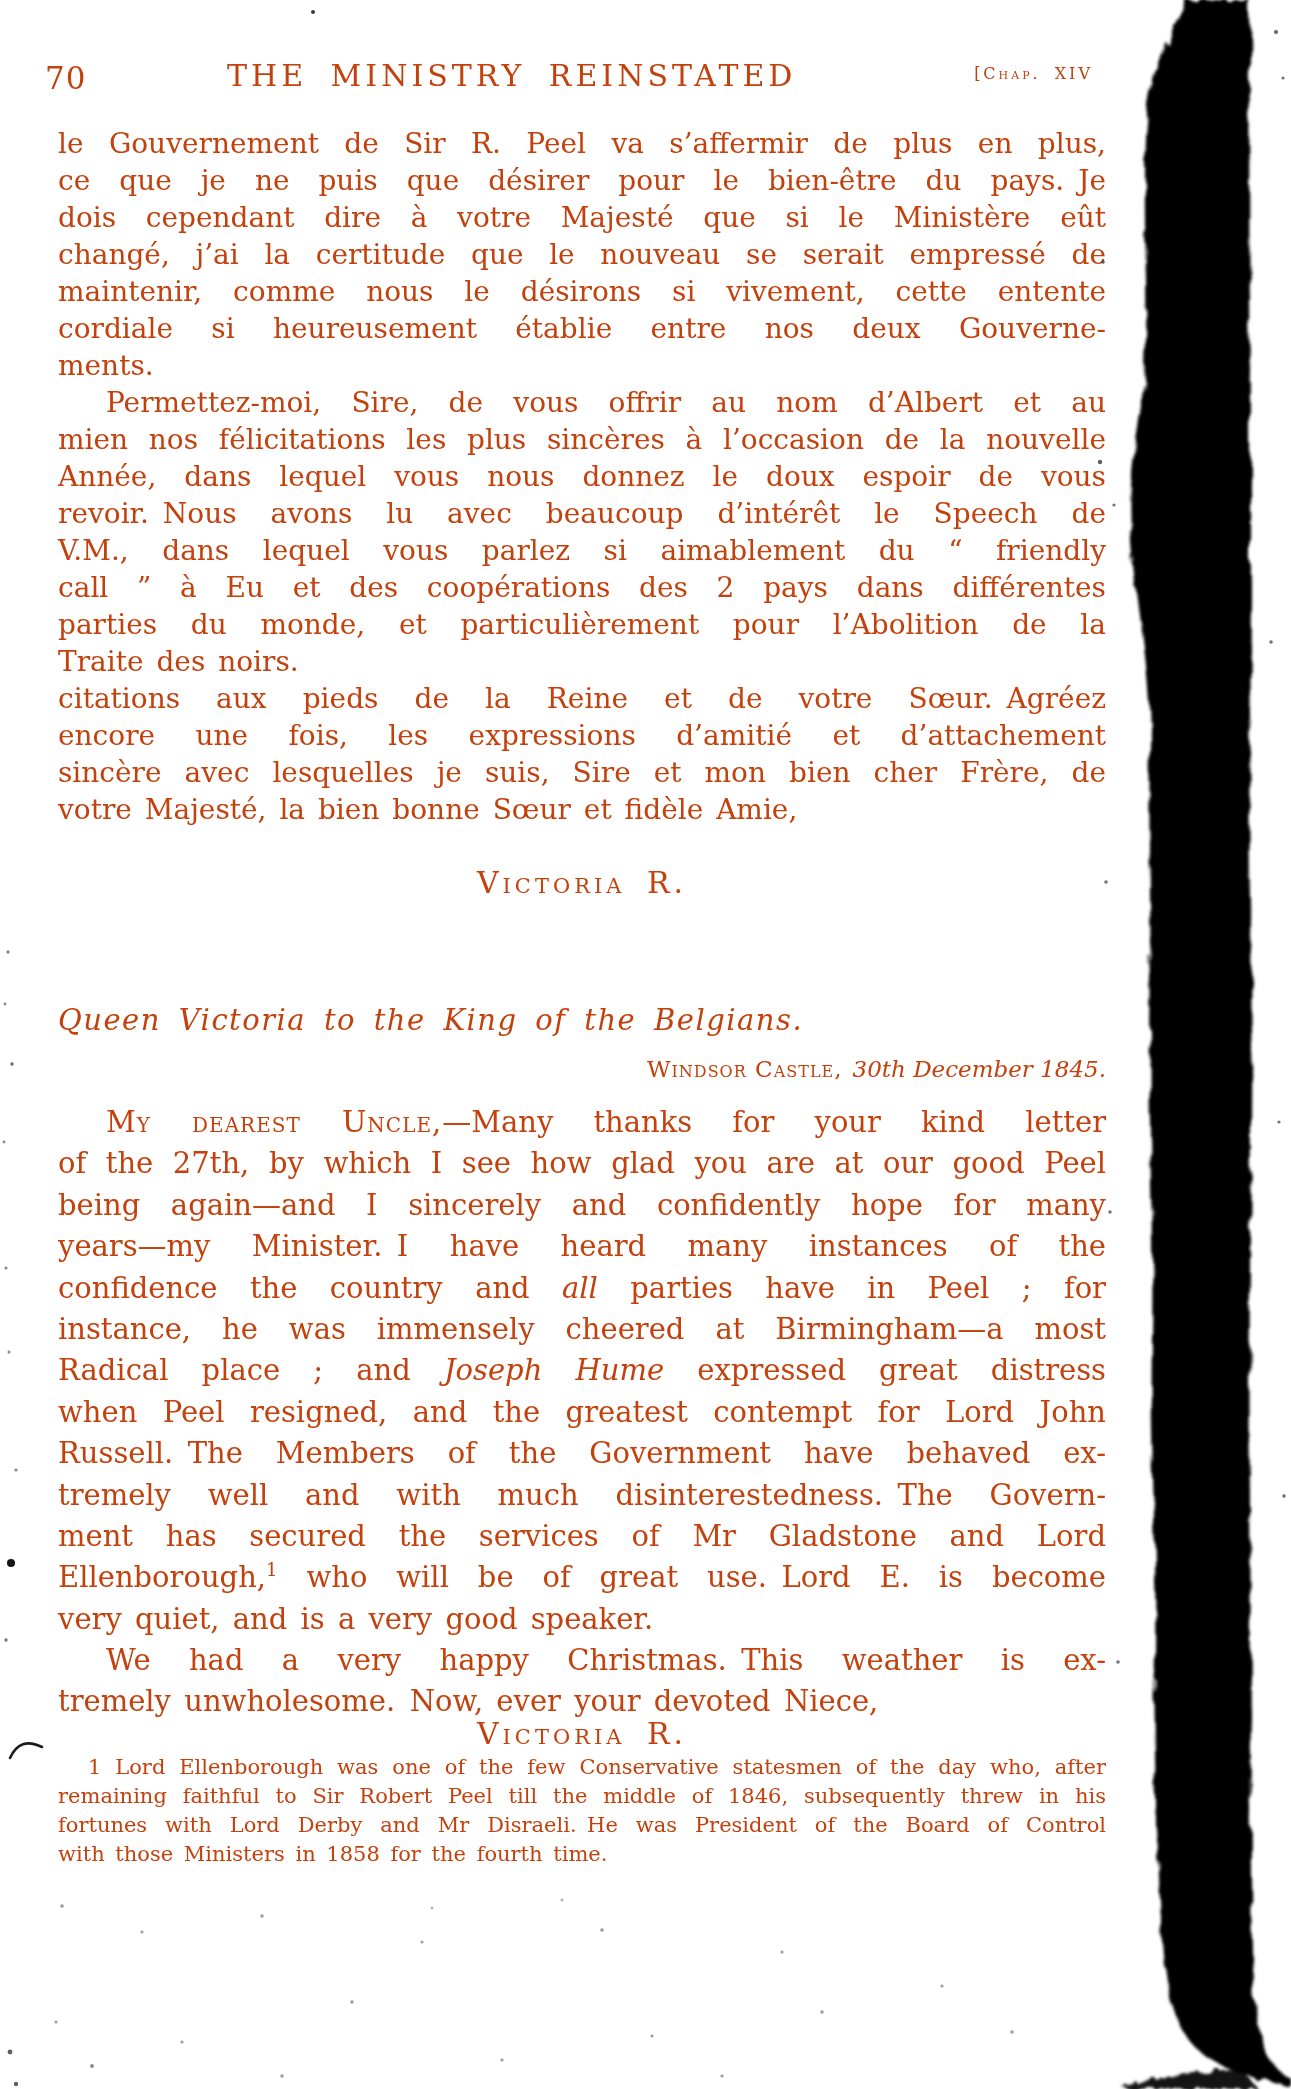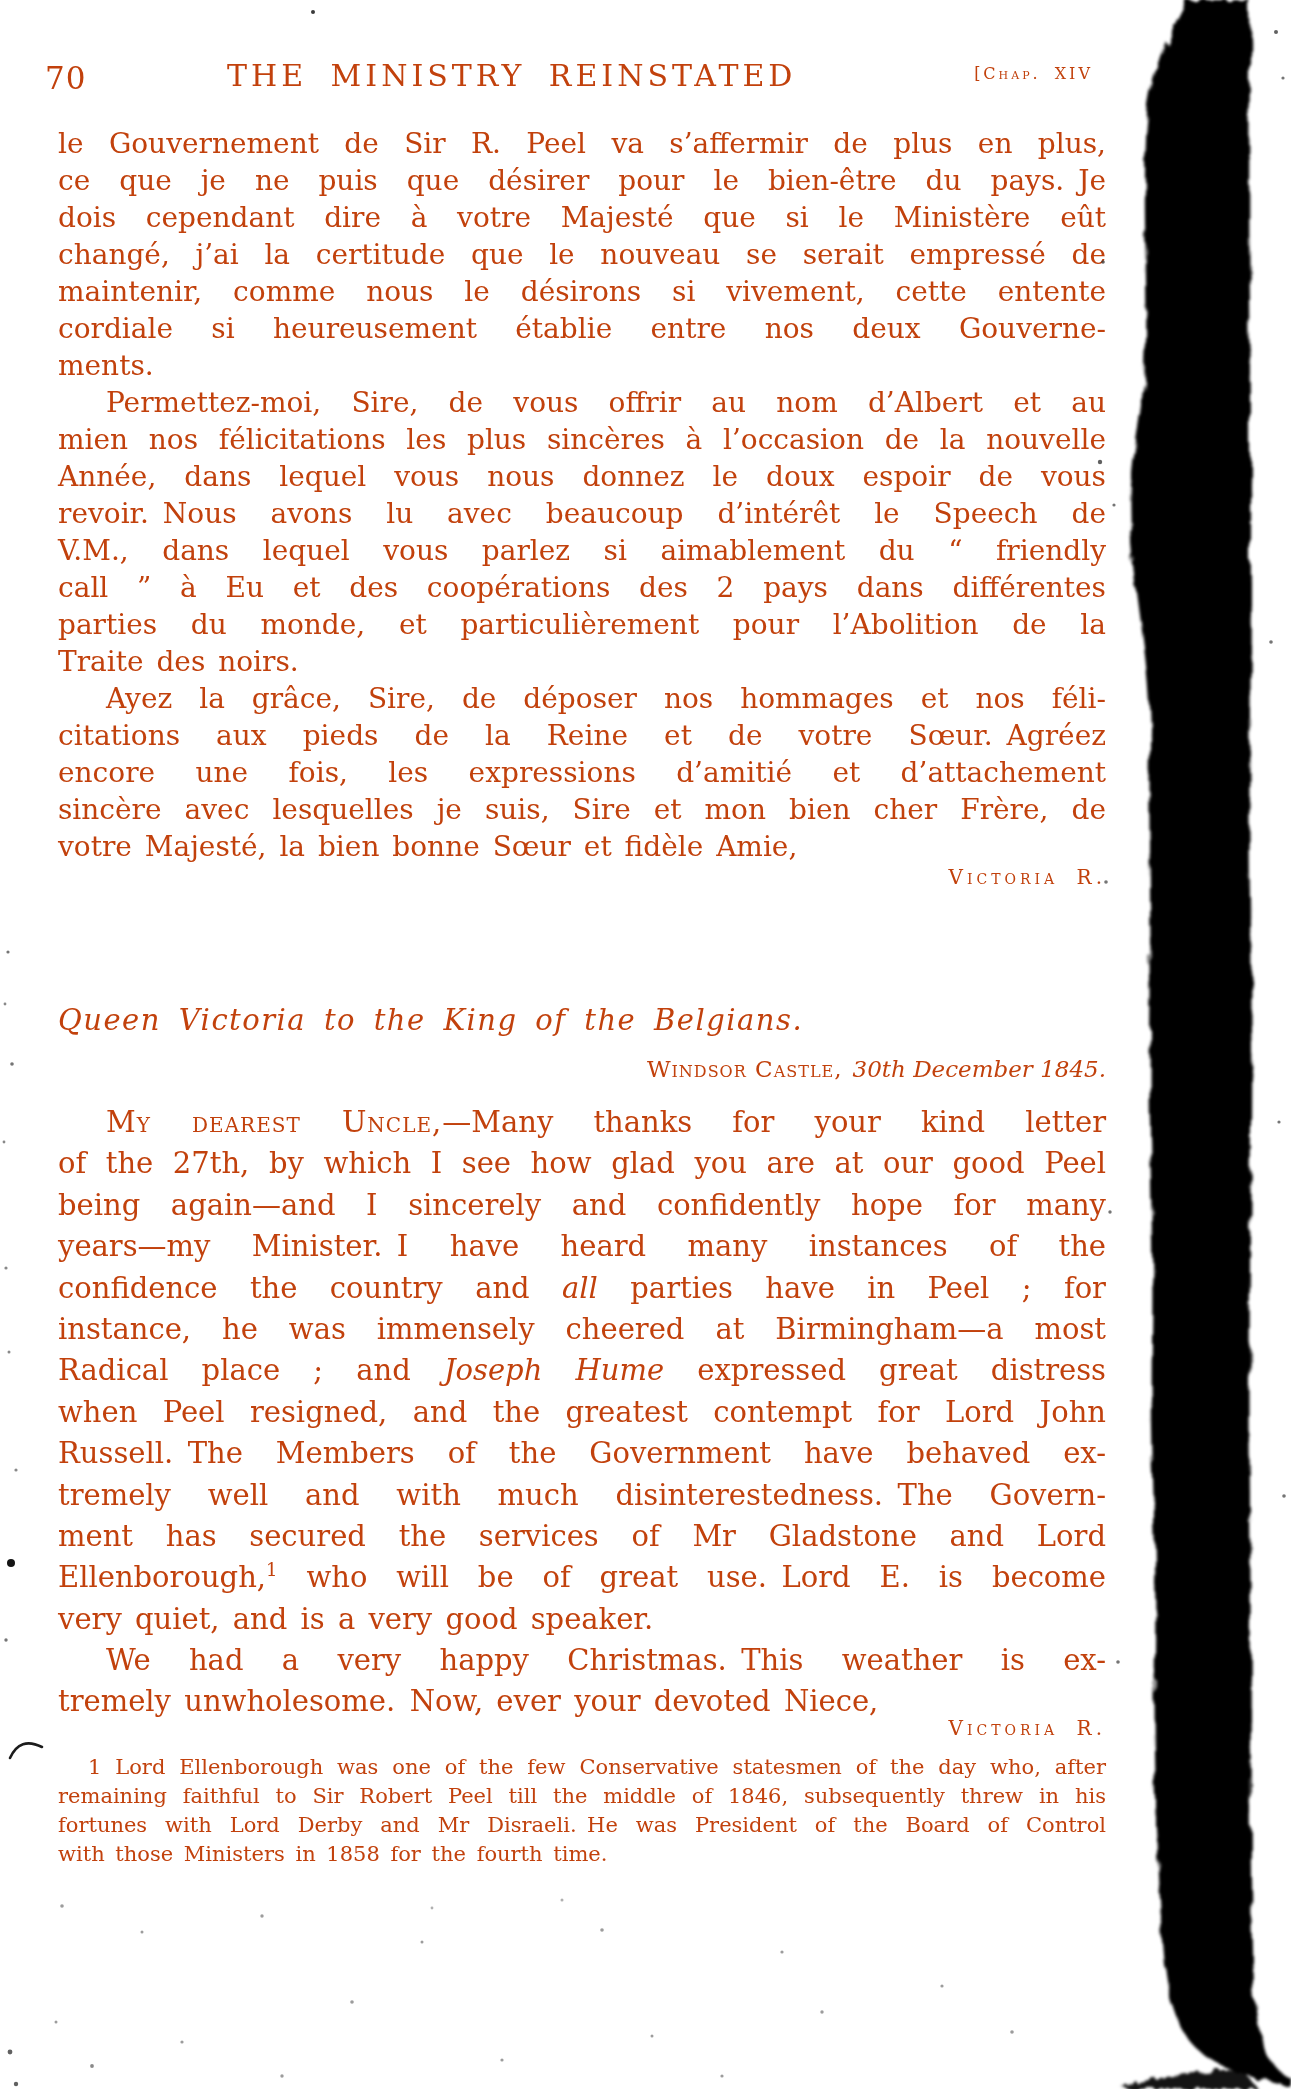--- a/index.html
+++ b/index.html
@@ -25,22 +25,22 @@
   .en .tl{height:41.4px;}
   .fn .tl{height:29px;}
   .j{text-align:justify;text-align-last:justify;word-spacing:normal;}
   .ind{text-indent:48px;}
   .fn .ind{text-indent:30px;}
 
   .italic{font-style:italic;}
   .smallcaps{font-variant:small-caps;letter-spacing:1px;}
   .sup{vertical-align:super;font-size:0.62em;line-height:0;}
 
-  .sig{text-align:right;padding-right:40px;font-variant:small-caps;
-       font-size:20px;letter-spacing:4px;word-spacing:8px;}
+  .sig{text-align:center;padding-right:40px;font-variant:small-caps;
+       font-size:30px;letter-spacing:4px;word-spacing:8px;}
   .sig-fr{top:865px;}
   .sig-en{top:1716px;}
 
   .heading{top:1003px;font-style:italic;font-size:29px;
            letter-spacing:1.5px;word-spacing:7px;}
   .dateline{top:1056px;text-align:right;padding-right:8px;font-size:23px;white-space:nowrap;}
   .dateline .place{font-variant:small-caps;letter-spacing:1px;}
   .dateline .date{font-style:italic;padding-left:10px;}
 
   .artifacts{position:absolute;inset:0;pointer-events:none;}
@@ -63,21 +63,20 @@
       <div class="tl j"><span>cordiale si heureusement établie entre nos deux Gouverne-</span></div>
       <div class="tl"><span>ments.</span></div>
       <div class="tl j ind"><span>Permettez-moi, Sire, de vous offrir au nom d’Albert et au</span></div>
       <div class="tl j"><span>mien nos félicitations les plus sincères à l’occasion de la nouvelle</span></div>
       <div class="tl j"><span>Année, dans lequel vous nous donnez le doux espoir de vous</span></div>
       <div class="tl j"><span>revoir. Nous avons lu avec beaucoup d’intérêt le Speech de</span></div>
       <div class="tl j"><span>V.M., dans lequel vous parlez si aimablement du “ friendly</span></div>
       <div class="tl j"><span>call ” à Eu et des coopérations des 2 pays dans différentes</span></div>
       <div class="tl j"><span>parties du monde, et particulièrement pour l’Abolition de la</span></div>
       <div class="tl"><span>Traite des noirs.</span></div>
-      <div class="tl j ind"><span>Ayez la grâce, Sire, de déposer nos hommages et nos féli-</span></div>
       <div class="tl j"><span>citations aux pieds de la Reine et de votre Sœur. Agréez</span></div>
       <div class="tl j"><span>encore une fois, les expressions d’amitié et d’attachement</span></div>
       <div class="tl j"><span>sincère avec lesquelles je suis, Sire et mon bien cher Frère, de</span></div>
       <div class="tl"><span>votre Majesté, la bien bonne Sœur et fidèle Amie,</span></div>
     </div>
   <div class="col sig sig-fr">Victoria R.</div>
 
   <div class="col heading">Queen Victoria to the King of the Belgians.</div>
 
   <div class="col dateline">

